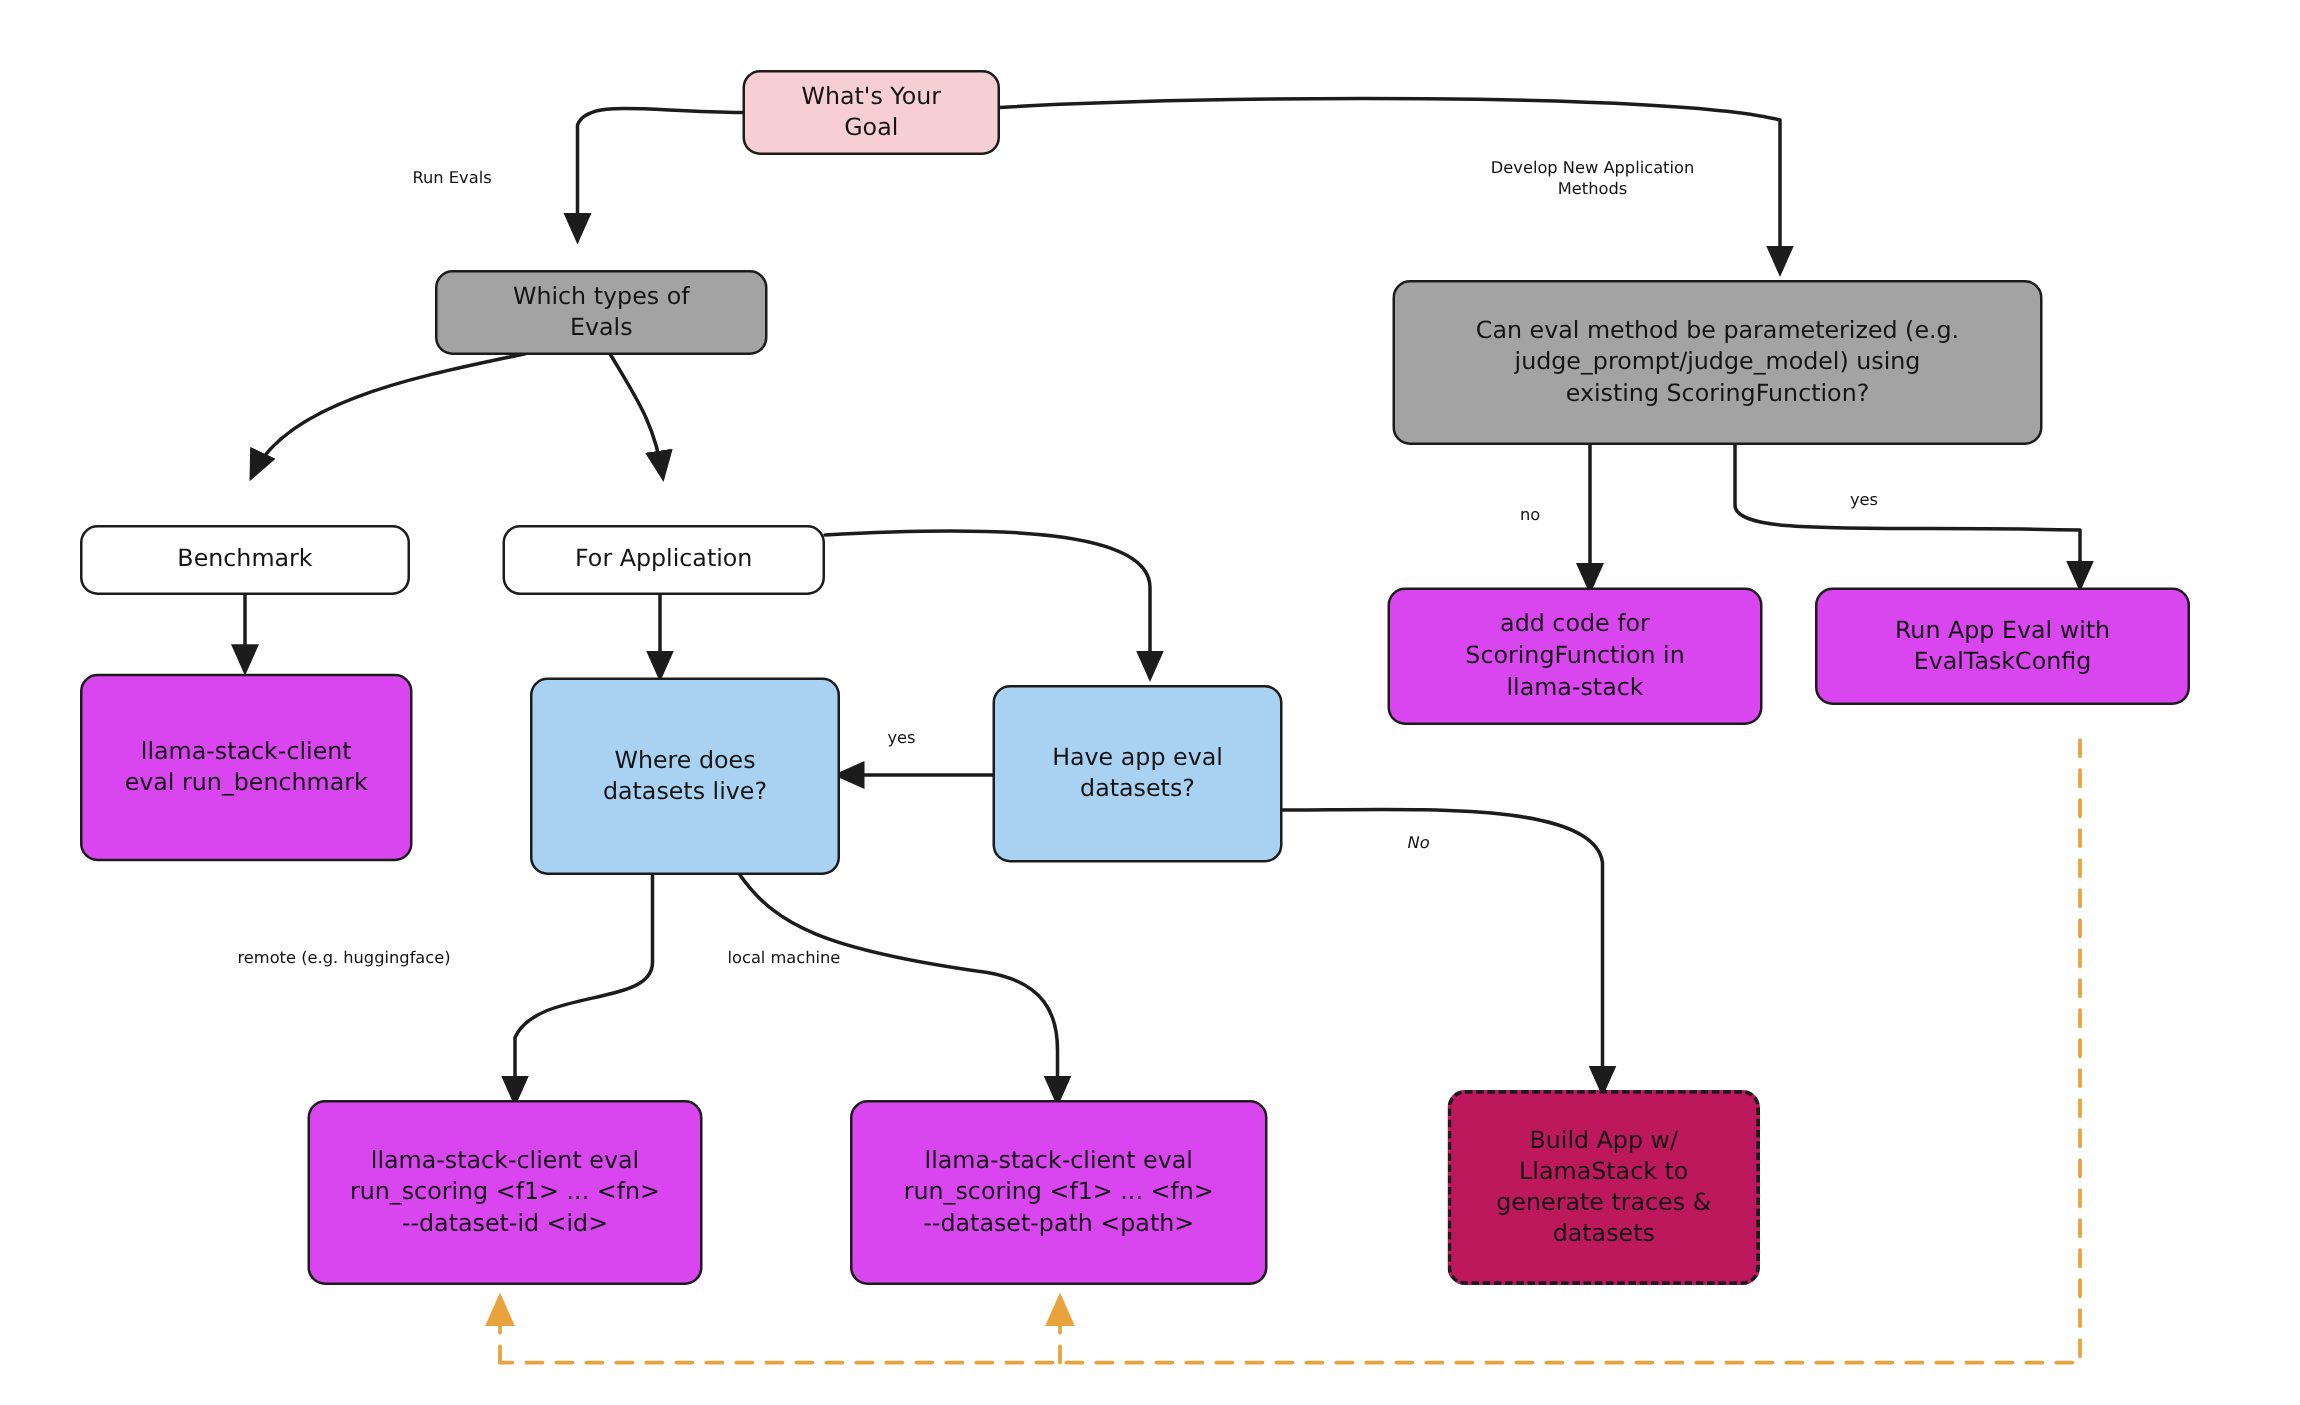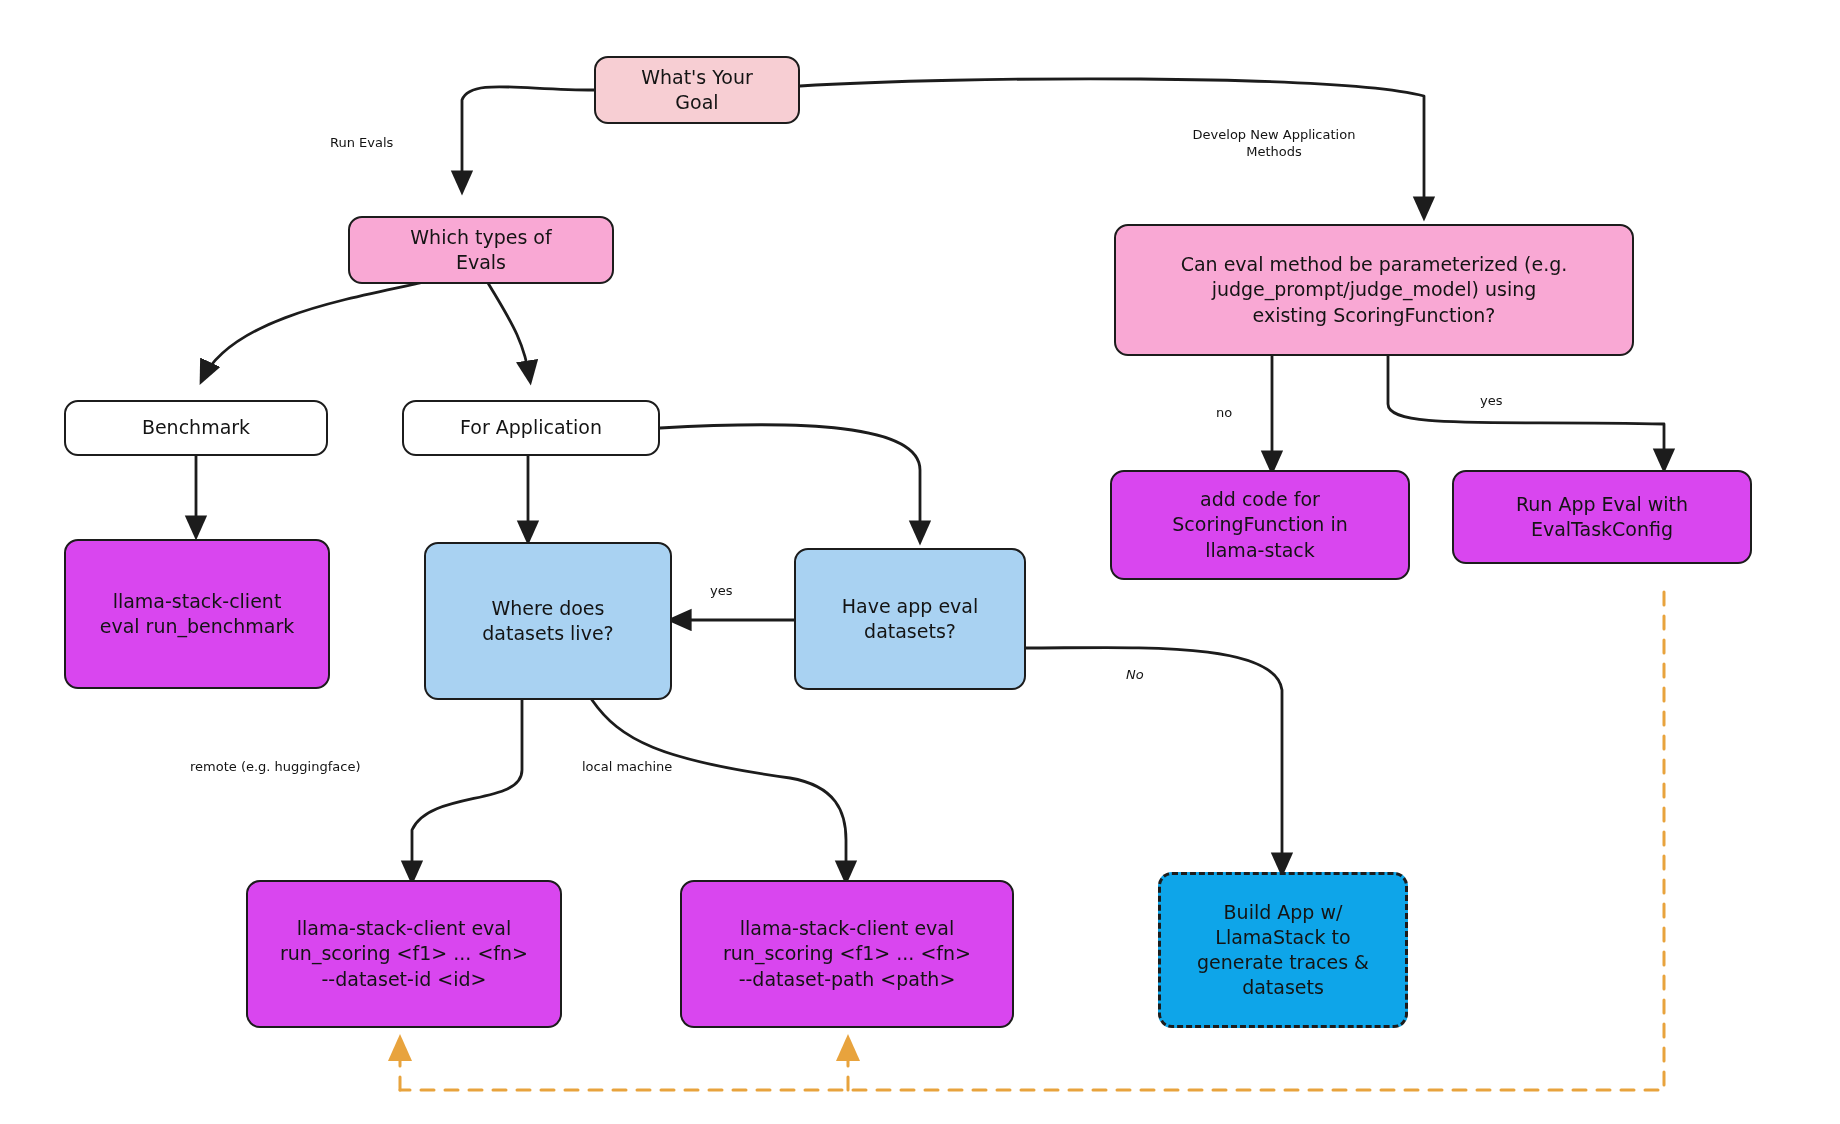--- a/index.html
+++ b/index.html
@@ -35,25 +35,25 @@
     border: 2.5px solid #1c1c1c;
     border-radius: 14px;
     font-family: "DejaVu Sans", sans-serif;
     font-size: 19px;
     line-height: 1.32;
     color: #141414;
     padding: 4px 8px;
     white-space: pre-line;
   }
   .n-pink   { background: #f7ced3; }
-  .n-green  { background: #f9a8d4; }
-  .n-white  { background: #ffffff; }
+  .n-green  { background: #a3a3a3; }
+  .n-white  { background: #ffffff; margin-top: 20px; }
   .n-yellow { background: #d946ef; }
   .n-blue   { background: #a9d2f2; }
-  .n-dashed { background: #0ea5e9; border-style: dashed; border-width: 3px; }
+  .n-dashed { background: #be185d; border-style: dashed; border-width: 3px; }
 
   .edge-label {
     position: absolute;
     font-family: "DejaVu Sans", sans-serif;
     font-size: 13px;
     color: #131313;
     white-space: pre-line;
     line-height: 1.3;
   }
 </style>

